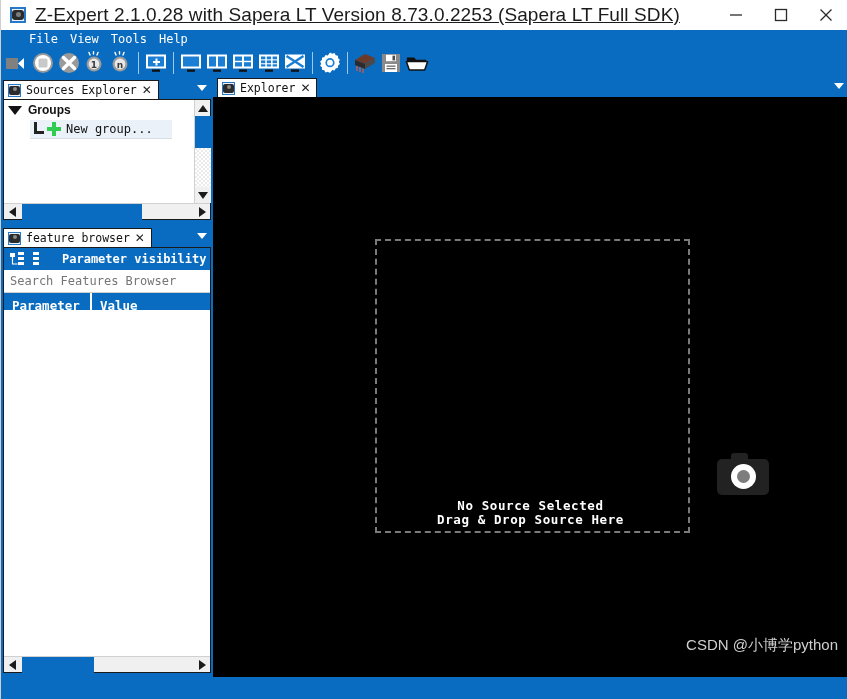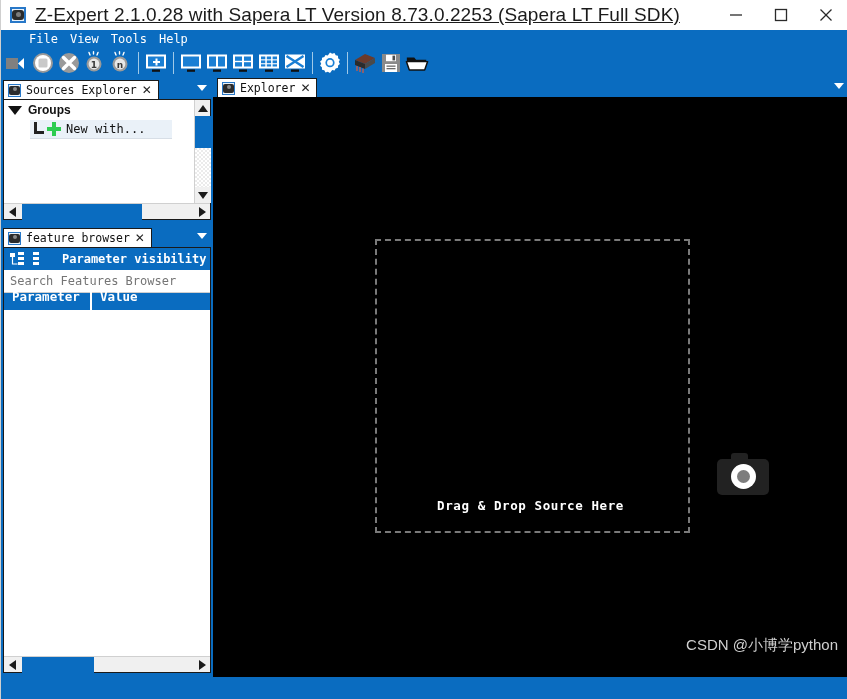--- a/index.html
+++ b/index.html
@@ -210,21 +210,21 @@
   .fb-search {
     height:23px; background:#ffffff; border-bottom:1px solid #cfcfcf;
     display:flex; align-items:center; padding-left:6px;
   }
   .fb-search input {
     border:none; outline:none; width:100%;
     font-family:"DejaVu Sans Mono", monospace;
     font-size:12px; color:#8d8d8d; background:transparent;
   }
   .fb-header {
-    height:17px; background:#0a6cc0; display:flex; align-items:flex-end;
+    height:17px; background:#0a6cc0; display:flex; align-items:flex-start;
   }
   .fb-col {
     font-family:"DejaVu Sans Mono", monospace;
     font-size:12.5px; font-weight:bold; color:#ffffff;
     padding-left:8px; height:26px; line-height:26px;
   }
   .fb-col.c1 { width:88px; border-right:2px solid #ffffff; }
   .fb-col.c2 { flex:1; }
   .fb-list { position:absolute; left:0; top:71px; right:0; bottom:16px; background:#ffffff; }
 
@@ -497,21 +497,21 @@
 
       <div class="panel-body-sources">
         <div class="tree">
           <div class="tree-root">
             <span class="tri-down"></span>
             <span class="tree-root-label">Groups</span>
           </div>
           <div class="tree-child">
             <span class="elbow"></span>
             <span class="plus-green"></span>
-            <span class="tree-child-label">New with...</span>
+            <span class="tree-child-label">New group...</span>
           </div>
         </div>
 
         <div class="vscroll">
           <div class="vs-arrow">
               <span class="vs-up"></span>
             </div>
           <div class="vs-track"></div>
           <div class="vs-thumb"></div>
           <div class="vs-arrow bottom">
@@ -606,20 +606,21 @@
       <div class="drop-zone"></div>
 
       <div class="cam-icon">
         <div class="cam-bump"></div>
         <div class="cam-body"></div>
         <div class="cam-ring"></div>
         <div class="cam-hole"></div>
       </div>
 
       <div class="disp-text">
+        <div>No Source Selected</div>
         <div>Drag &amp; Drop Source Here</div>
       </div>
 
       <div class="watermark">CSDN @小博学python</div>
     </div>
   </div>
 
   <div class="statusbar"></div>
 
 </div>

